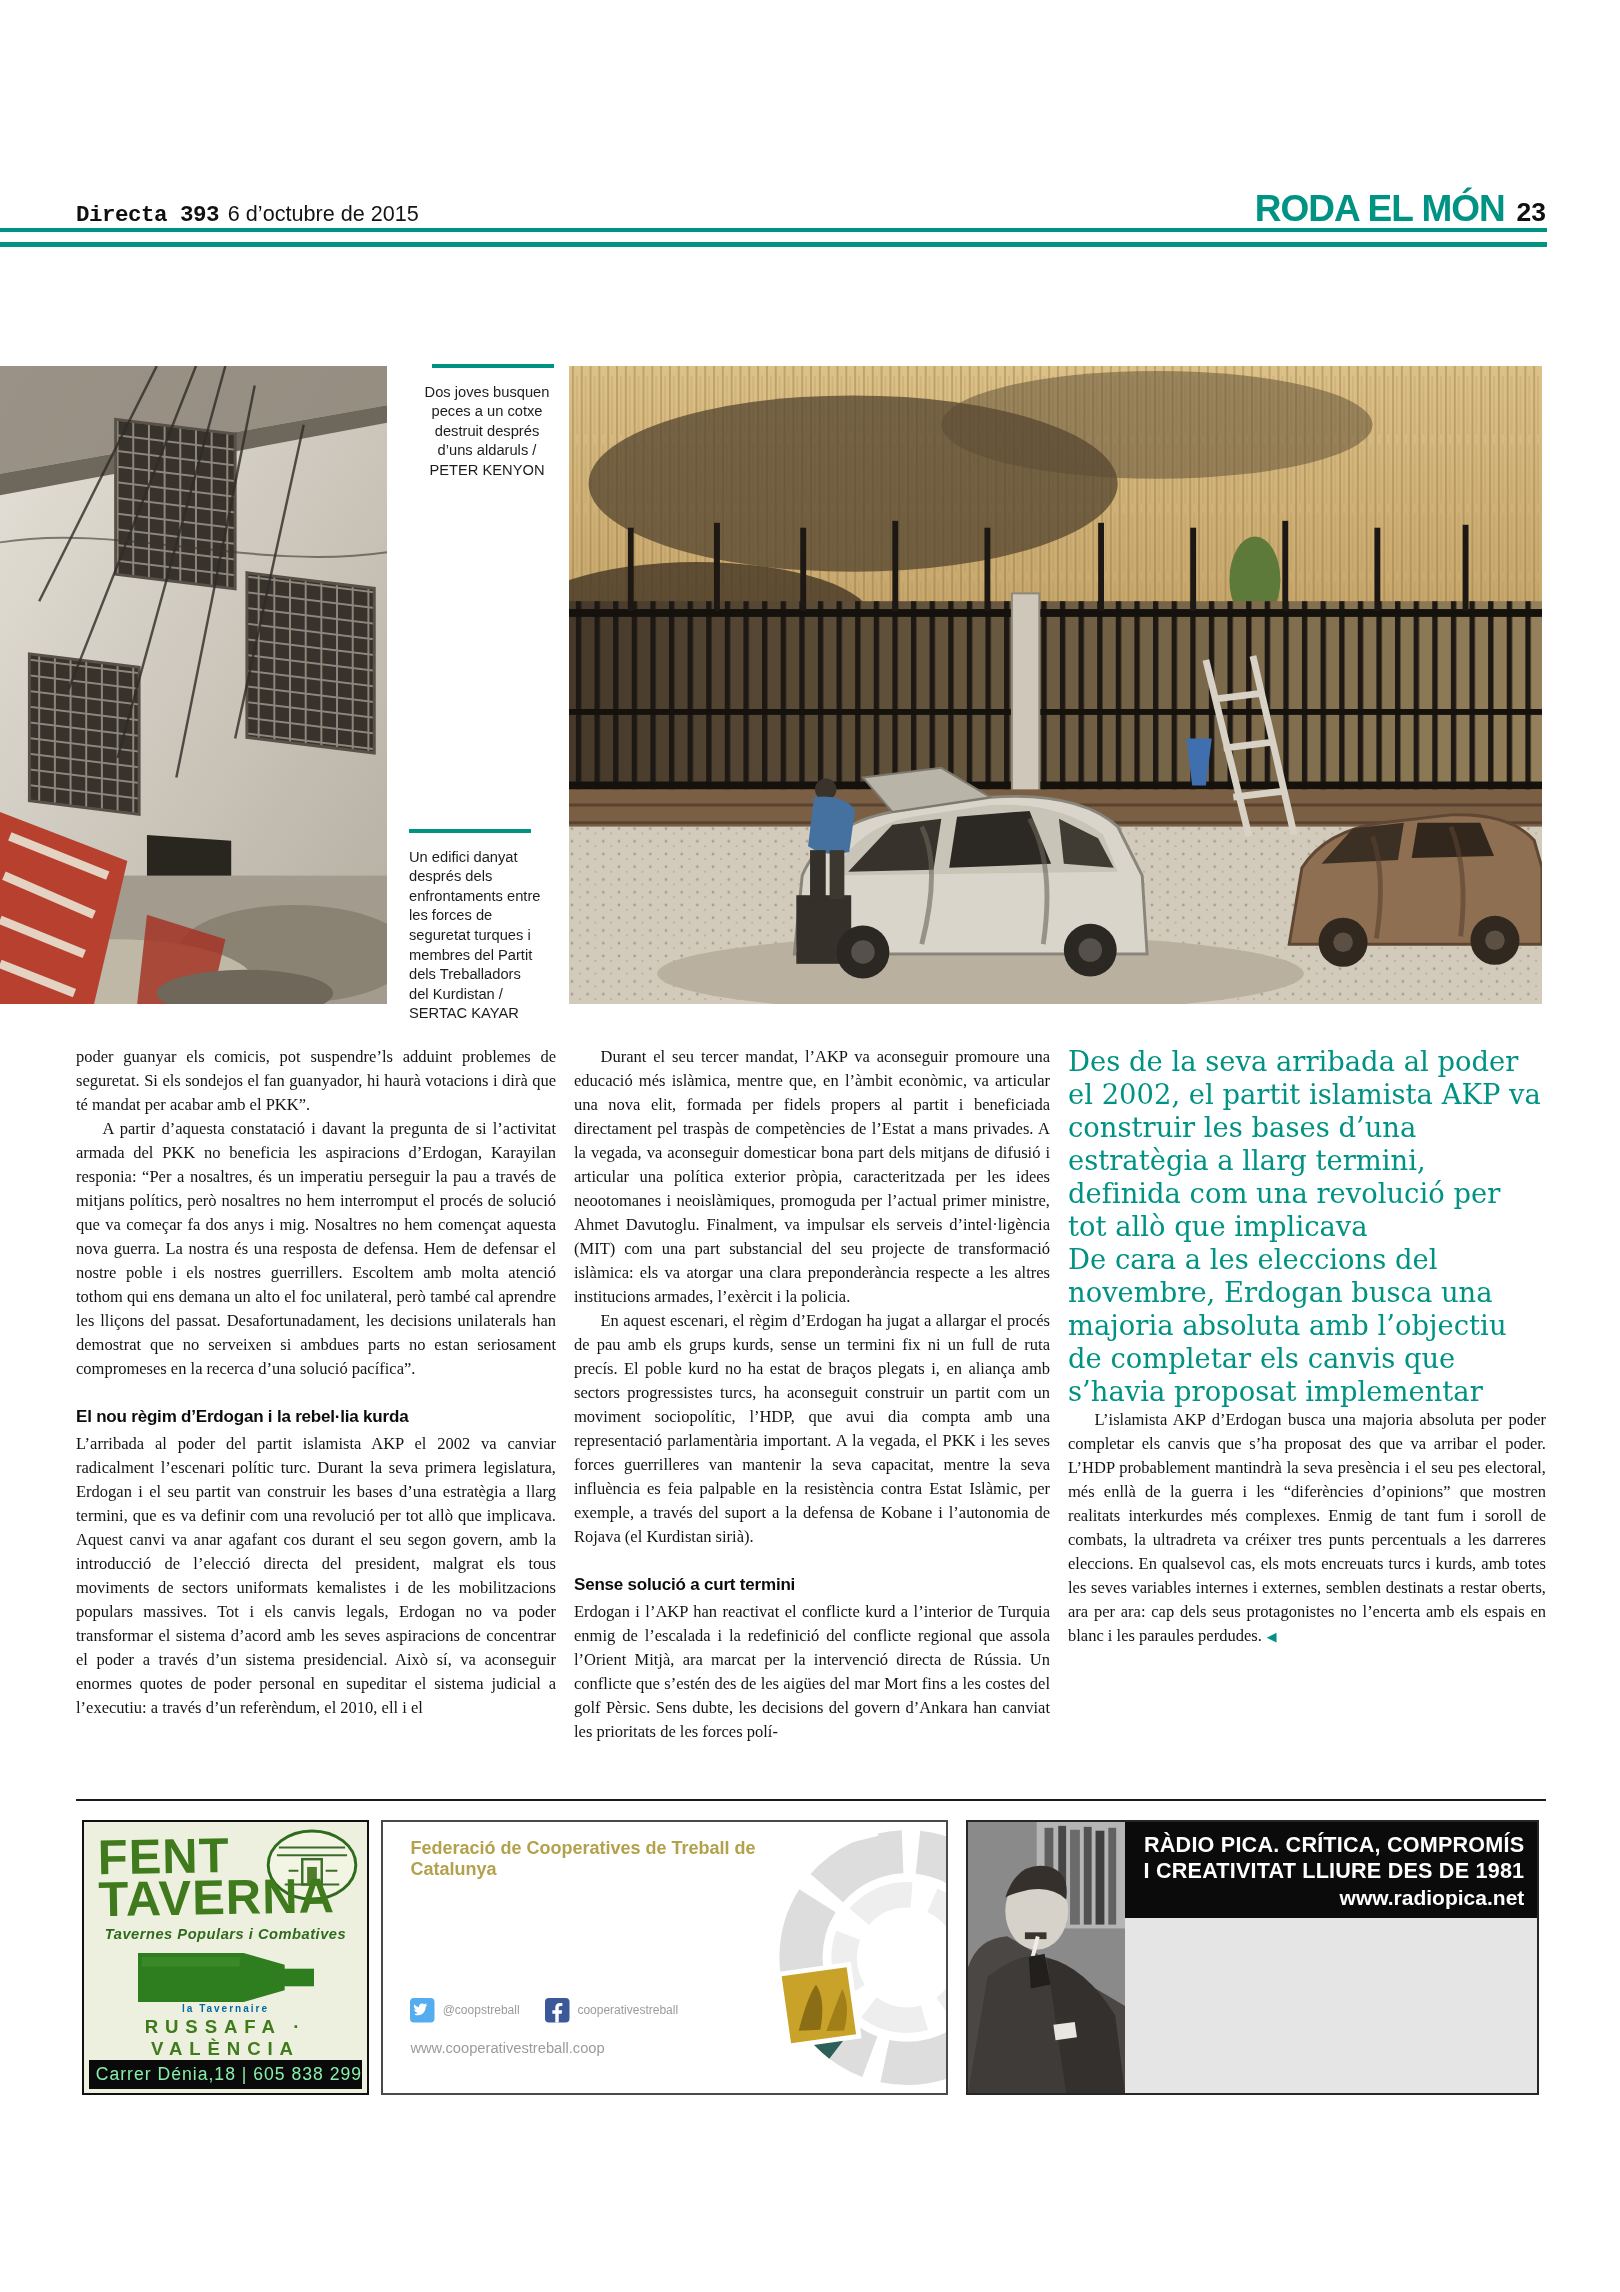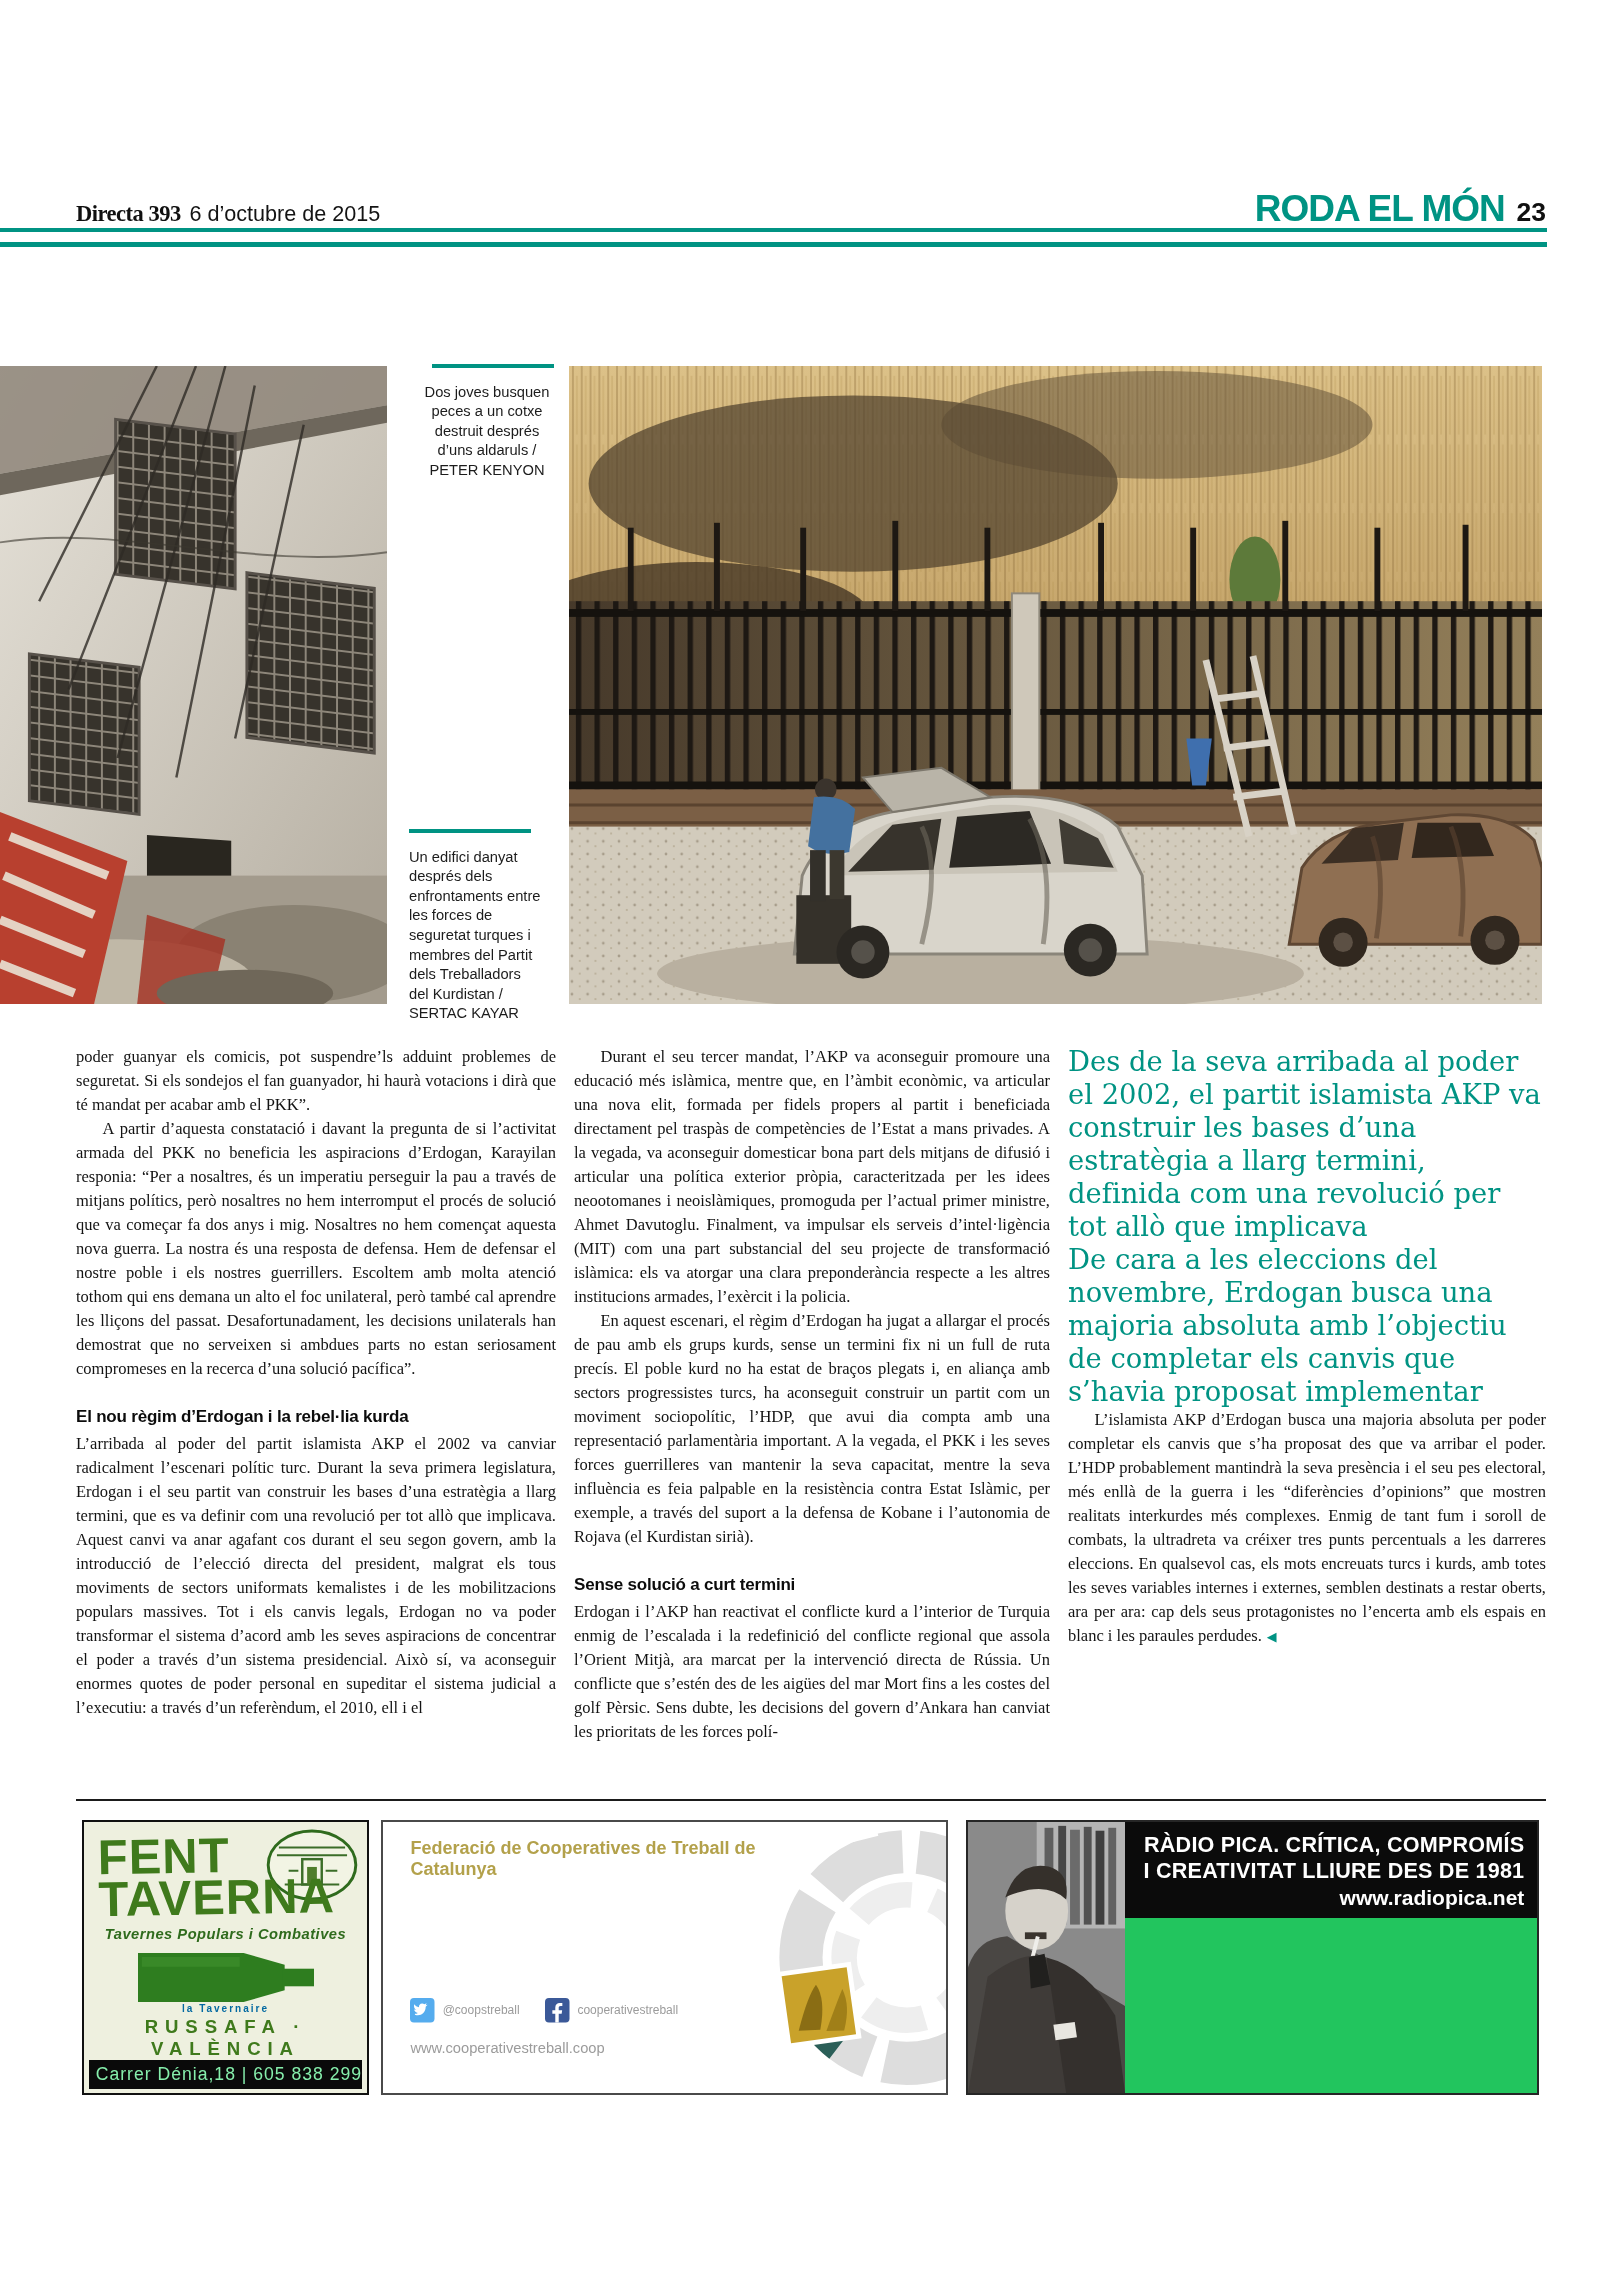--- a/index.html
+++ b/index.html
@@ -2,21 +2,21 @@
 <html lang="ca"><head>
 <meta charset="utf-8">
 <style>
   html,body{margin:0;padding:0;background:#fff;}
   .page{position:relative;width:1620px;height:2293px;background:#ffffff;overflow:hidden;
         font-family:"Liberation Serif",serif;outline:1px solid #e2e2e2;}
 
   
   .masthead{position:absolute;left:76px;width:1470px;top:188px;display:flex;
             justify-content:space-between;align-items:baseline;}
-  .mast-issue{font-family:Liberation Serif, serif;font-weight:bold;font-size:22.5px;color:#101010;letter-spacing:-0.5px;}
+  .mast-issue{font-family:Liberation Mono, monospace;font-weight:bold;font-size:22.5px;color:#101010;letter-spacing:-0.5px;}
   .mast-date{font-family:"Liberation Sans",sans-serif;font-size:21.6px;color:#141414;margin-left:8.8px;}
   .mast-section{font-family:"Liberation Sans",sans-serif;font-weight:bold;font-size:37px;color:#009383;letter-spacing:-1px;}
   .mast-pagenum{font-family:"Liberation Sans",sans-serif;font-weight:bold;font-size:26.5px;color:#101010;margin-left:11.8px;}
   .rule{position:absolute;left:0;width:1547px;background:#009383;}
   .rule1{top:228px;height:3.9px;}
   .rule2{top:242px;height:4.9px;}
 
   
   .photo{position:absolute;top:366px;height:638px;display:block;}
   .photo-left{left:0;width:387px;}
@@ -68,21 +68,21 @@
             font-size:29px;line-height:35px;margin:33px 0 0 27.4px;width:343px;}
   .cp-sub{color:#b3a14b;font-family:"Liberation Sans",sans-serif;font-weight:bold;
           font-size:18px;margin:15.7px 0 0 27.4px;width:412px;}
   .cp-social{position:absolute;left:27.4px;top:176px;display:flex;align-items:center;
              font-family:"Liberation Sans",sans-serif;font-size:12px;color:#9b9b9b;}
   .cp-social .lbl{margin:0 25.5px 0 7.8px;}
   .cp-web{position:absolute;left:27.4px;top:218px;font-family:"Liberation Sans",sans-serif;
           font-size:14.7px;color:#9b9b9b;}
   .cp-art{position:absolute;right:0;top:0;height:272px;width:245px;}
 
-  .ad-radiopica{left:966px;width:573px;border:2px solid #262626;background:#22c55e;display:flex;}
+  .ad-radiopica{left:966px;width:573px;border:2px solid #262626;background:#e5e5e5;display:flex;}
   .rp-photo{flex:0 0 157px;height:100%;display:block;}
   .rp-right{flex:1;display:flex;flex-direction:column;min-width:0;}
   .rp-head{background:#0b0b0b;color:#ffffff;text-align:right;padding:9.8px 12.7px 7.8px;
            font-family:"Liberation Sans",sans-serif;font-weight:bold;}
   .rp-headline{font-size:21.6px;line-height:26px;display:block;letter-spacing:0.2px;}
   .rp-web{font-size:21px;display:block;margin-top:2px;}
   .rp-body{flex:1;background:#f3f3f3;text-align:right;padding:23.5px 15.7px 11.8px;
            font-family:"Liberation Sans",sans-serif;color:#8f8f8f;}
   .rp-q1{font-size:22.5px;line-height:28px;margin:0;}
   .rp-q1 .qbold{color:#333;font-weight:bold;}

